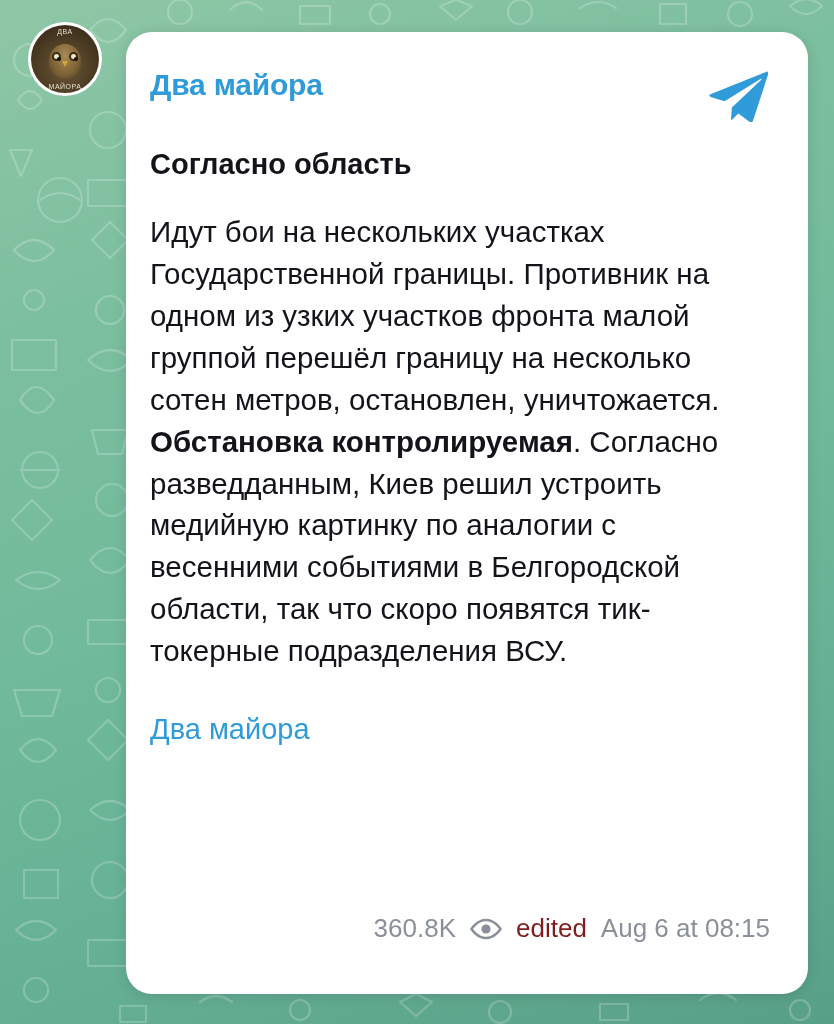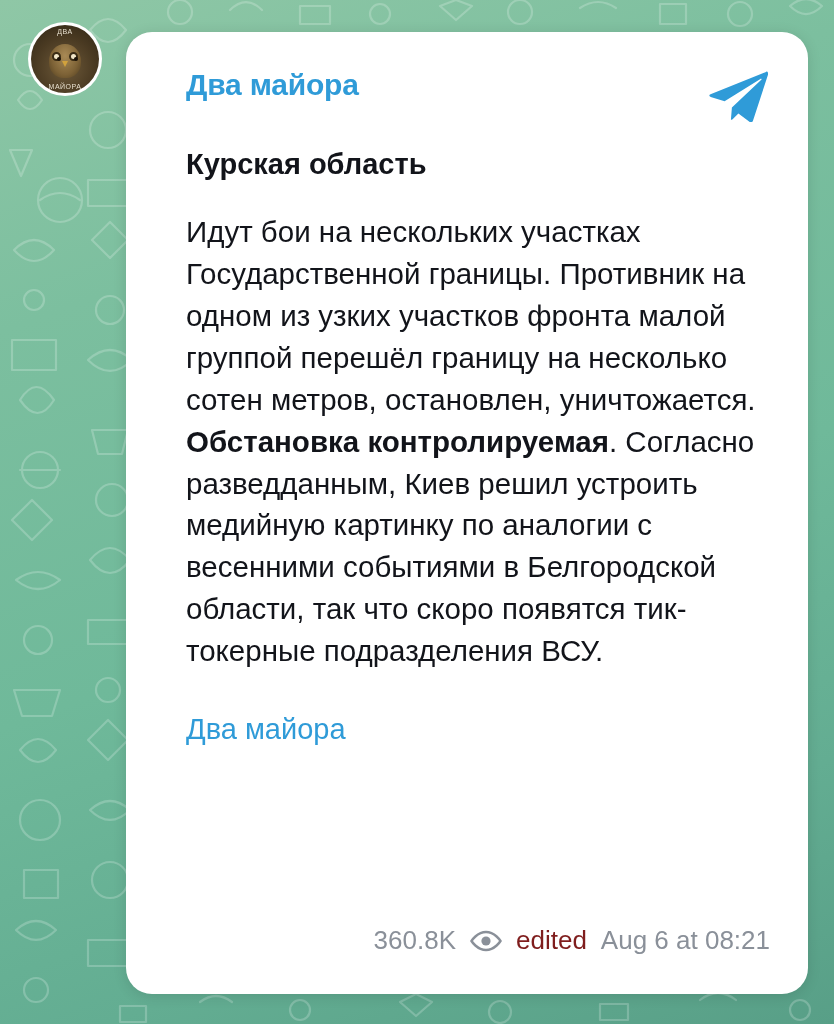--- a/index.html
+++ b/index.html
@@ -114,21 +114,21 @@
   
   .post-card {
     position: absolute;
     left: 126px;
     top: 32px;
     width: 682px;
     height: 962px;
     background: #ffffff;
     border-radius: 26px;
     box-shadow: 0 2px 14px rgba(0,0,0,0.12);
-    padding: 36px 38px 0 60px;
+    padding: 36px 38px 0 24px;
     z-index: 4;
   }
 
   .post-header {
     display: flex;
     align-items: flex-start;
     justify-content: space-between;
   }
   .channel-name {
     color: #2f9bd8;
@@ -164,21 +164,21 @@
     color: #2f9bd8;
     font-size: 29px;
     line-height: 1.2;
     font-weight: normal;
   }
 
   .post-meta {
     position: absolute;
     left: 38px;
     right: 38px;
-    bottom: 38px;
+    bottom: 50px;
     display: flex;
     align-items: center;
     justify-content: flex-end;
     gap: 14px;
     color: #8a9099;
     font-size: 26px;
   }
   .views-count { color: #8a9099; }
   .eye-icon { display: flex; align-items: center; }
   .meta-edited { color: #7f1d1d; }
@@ -272,32 +272,32 @@
 
     <div class="post-header">
       <div class="channel-name">Два майора</div>
       <div class="tg-plane">
         <svg width="60" height="52" viewBox="0 0 60 52" xmlns="http://www.w3.org/2000/svg">
           <path d="M57.5 2.2 L2.5 24.2 c-1.6 .7 -1.5 2.2 .2 2.7 l13.9 4.3 L52 9.2 c1.1 -.7 2.1 -.3 1.3 .5 L23.9 37.4 l-1 12.4 c1.1 0 1.6 -.5 2.2 -1.1 l5.3 -5.1 11 8.1 c2 1.1 3.4 .5 3.9 -1.9 L59.9 4.9 c.7 -3 -1.1 -4.3 -2.4 -2.7 z" fill="#2f9bd8"></path>
         </svg>
       </div>
     </div>
 
-    <div class="post-title">Курская область</div>
+    <div class="post-title">Согласно область</div>
 
     <div class="post-body"><span>Идут бои на нескольких участках Государственной границы. Противник на одном из узких участков фронта малой группой перешёл границу на несколько сотен метров, остановлен, уничтожается. </span><b>Обстановка контролируемая</b><span>. Согласно разведданным, Киев решил устроить медийную картинку по аналогии с весенними событиями в Белгородской области, так что скоро появятся тик-токерные подразделения ВСУ.</span></div>
 
     <div class="post-link">Два майора</div>
 
     <div class="post-meta">
       <span class="views-count">360.8K</span>
       <span class="eye-icon">
         <svg width="32" height="22" viewBox="0 0 32 22" xmlns="http://www.w3.org/2000/svg">
           <path d="M16 2 C7 2 1.5 11 1.5 11 S7 20 16 20 S30.5 11 30.5 11 S25 2 16 2 z" fill="none" stroke="#8a9099" stroke-width="2.4"></path>
           <circle cx="16" cy="11" r="4.6" fill="#8a9099"></circle>
         </svg>
       </span>
       <span class="meta-edited">edited</span>
-      <span class="meta-date">Aug 6 at 08:21</span>
+      <span class="meta-date">Aug 6 at 08:15</span>
     </div>
 
   </div>
 </div>
 
 </body></html>

